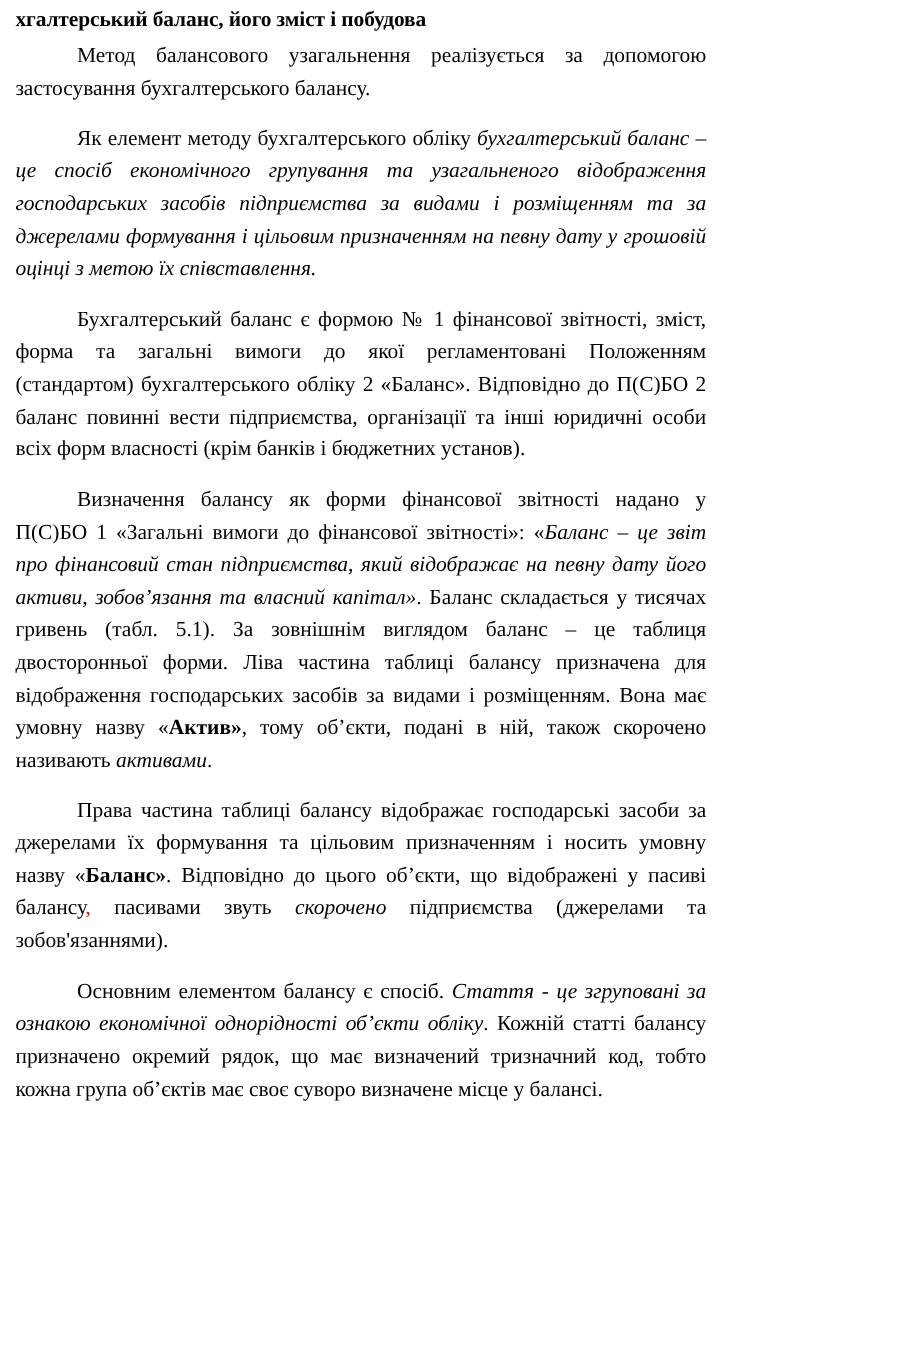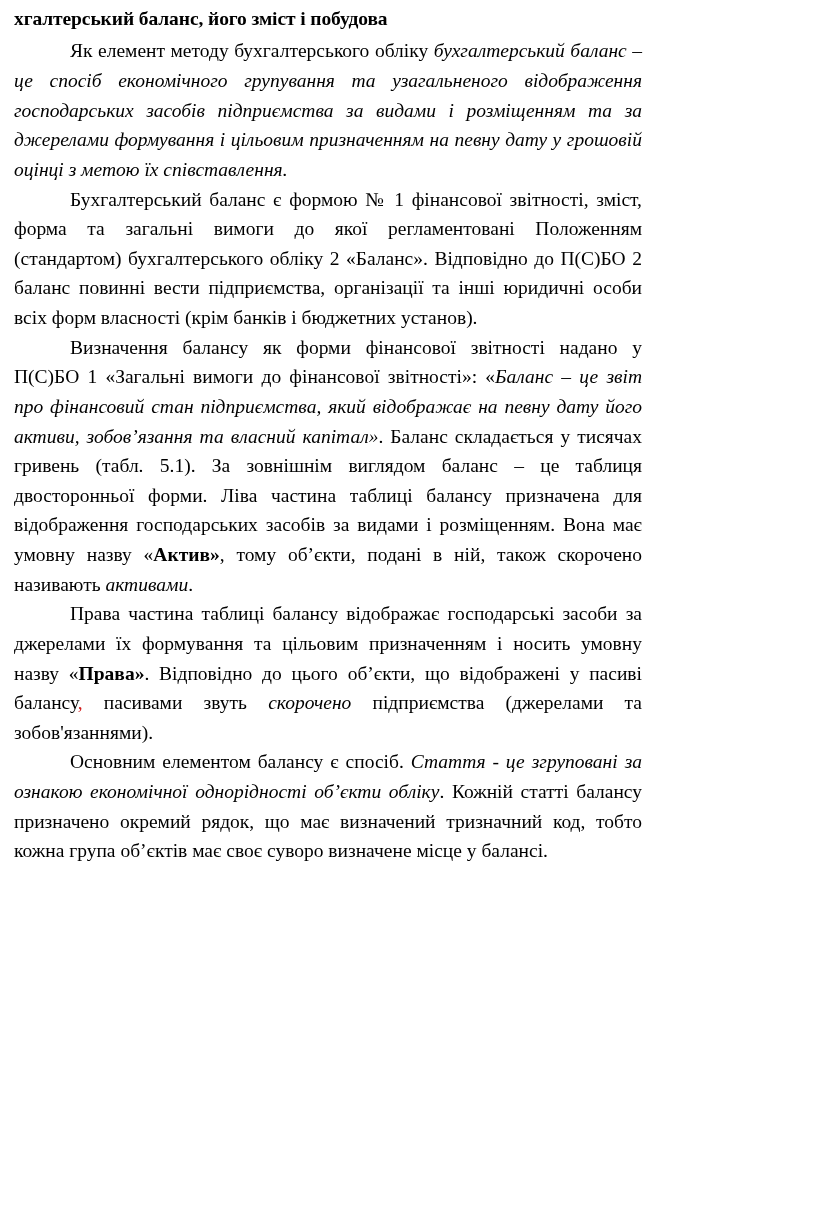--- a/index.html
+++ b/index.html
@@ -33,41 +33,42 @@
   }
   .body-text p {
     margin: 0;
     font-size: 19.5px;
     line-height: 1.52;
     text-align: justify;
     text-indent: 56px;
     text-justify: inter-word;
   }
   .body-text p + p {
-    margin-top: 0px;
+    margin-top: 16px;
     font-family: Liberation Serif, serif;
   }
   i, .it {
     font-style: italic;
   }
   b, .bd {
     font-weight: bold;
   }
   .redcomma {
     color: #d21b1b;
   }
 </style>
 </head>
 <body>
 
 <div class="page">
 
   <h1 class="doc-title">хгалтерський баланс, його зміст і побудова</h1>
 
   <div class="body-text">
+    <p><span>Метод балансового узагальнення реалізується за допомогою застосування бухгалтерського балансу.</span></p>
     <p><span>Як елемент методу бухгалтерського обліку </span><i>бухгалтерський баланс – це спосіб економічного групування та узагальненого відображення господарських засобів підприємства за видами і розміщенням та за джерелами формування і цільовим призначенням на певну дату у грошовій оцінці з метою їх  співставлення.</i></p>
     <p><span>Бухгалтерський баланс є формою № 1 фінансової звітності, зміст, форма та загальні вимоги до якої регламентовані Положенням (стандартом) бухгалтерського обліку 2 «Баланс». Відповідно до П(С)БО 2 баланс повинні вести підприємства, організації та інші юридичні особи всіх форм власності (крім банків і бюджетних установ).</span></p>
     <p><span>Визначення балансу як форми фінансової звітності надано у П(С)БО   1 «Загальні вимоги до фінансової звітності»: «</span><i>Баланс – це звіт про фінансовий стан підприємства, який відображає на певну дату його активи, зобов’язання та власний капітал»</i><span>. Баланс складається у тисячах гривень (табл. 5.1). За зовнішнім виглядом баланс – це таблиця двосторонньої форми. Ліва частина таблиці балансу призначена для відображення господарських засобів за видами і розміщенням. Вона має умовну назву «</span><b>Актив»</b><span>, тому об’єкти, подані в ній, також скорочено називають </span><i>активами</i><span>.</span></p>
-    <p><span>Права частина таблиці балансу відображає господарські засоби за джерелами їх формування та цільовим призначенням і носить   умовну назву «</span><b>Права»</b><span>. Відповідно до цього об’єкти, що відображені у пасиві балансу</span><span class="redcomma">,</span><span> пасивами звуть </span><i>скорочено</i><span> підприємства (джерелами та зобов'язаннями).</span></p>
+    <p><span>Права частина таблиці балансу відображає господарські засоби за джерелами їх формування та цільовим призначенням і носить   умовну назву «</span><b>Баланс»</b><span>. Відповідно до цього об’єкти, що відображені у пасиві балансу</span><span class="redcomma">,</span><span> пасивами звуть </span><i>скорочено</i><span> підприємства (джерелами та зобов'язаннями).</span></p>
     <p><span>Основним елементом балансу є спосіб. </span><i>Стаття - це згруповані за ознакою економічної однорідності об’єкти обліку</i><span>. Кожній статті балансу призначено окремий рядок, що має визначений тризначний код, тобто кожна група об’єктів має своє суворо визначене місце у балансі.</span></p>
   </div>
 
 </div>
 
 </body></html>

